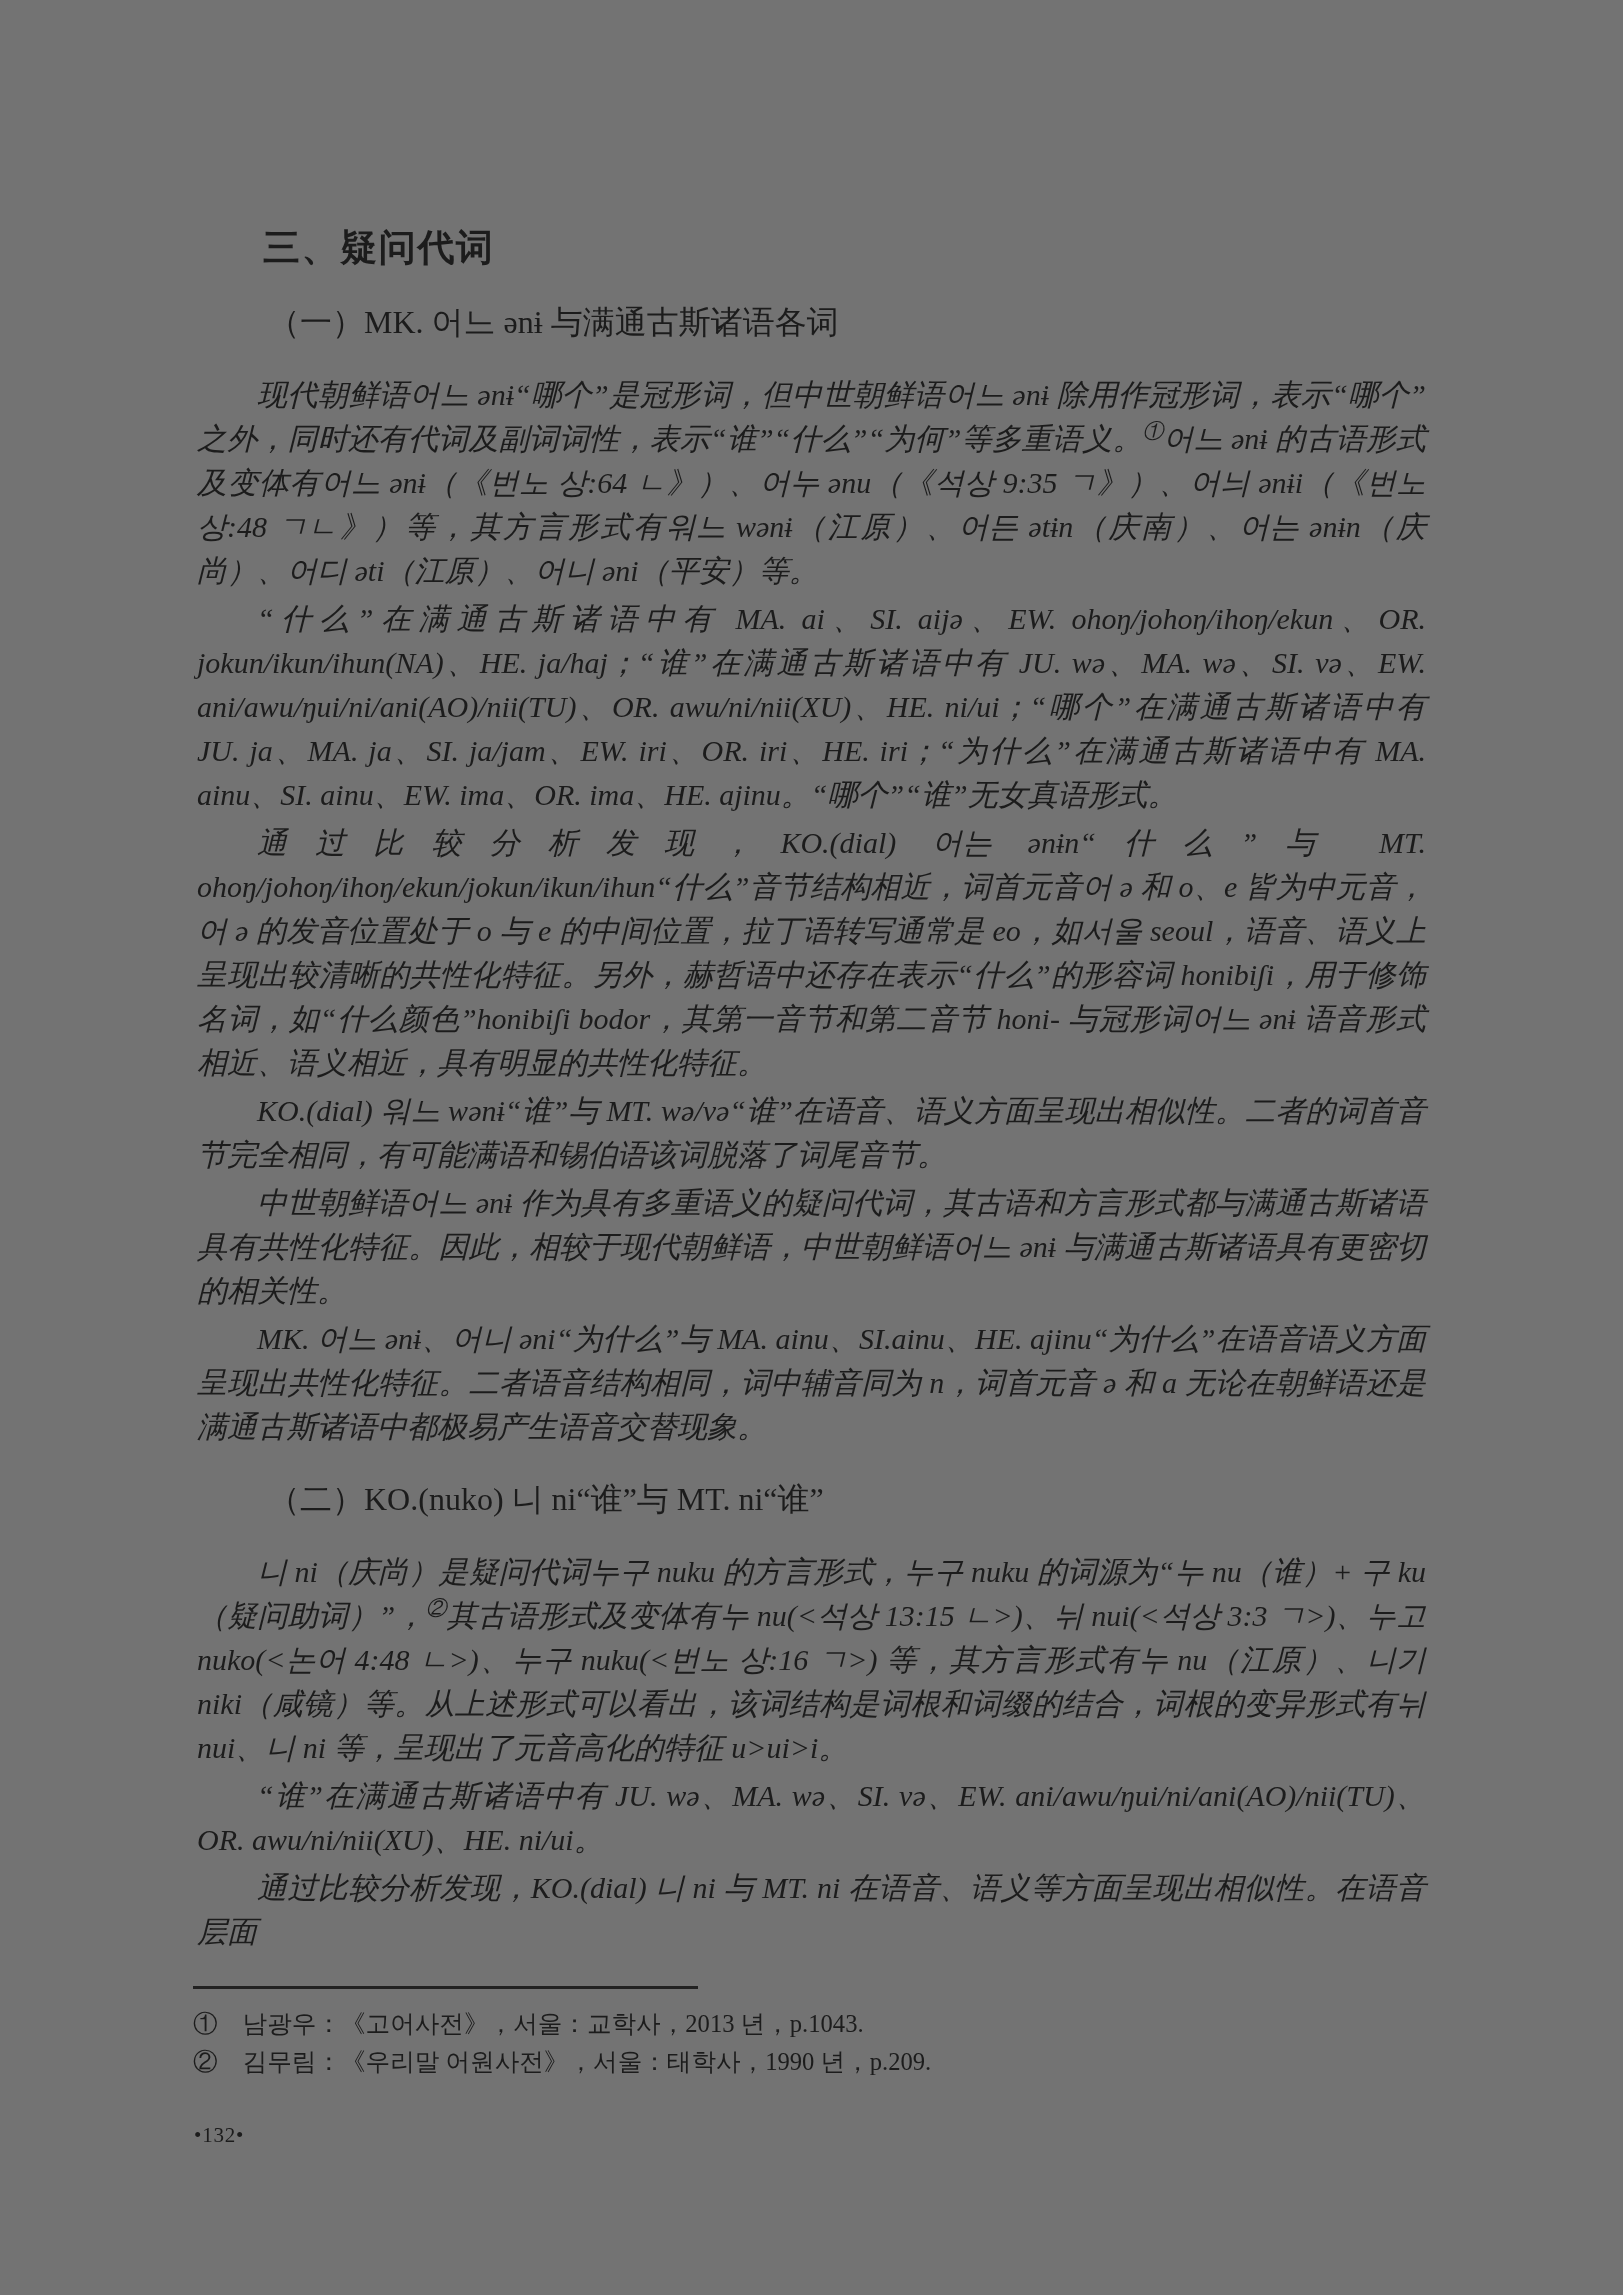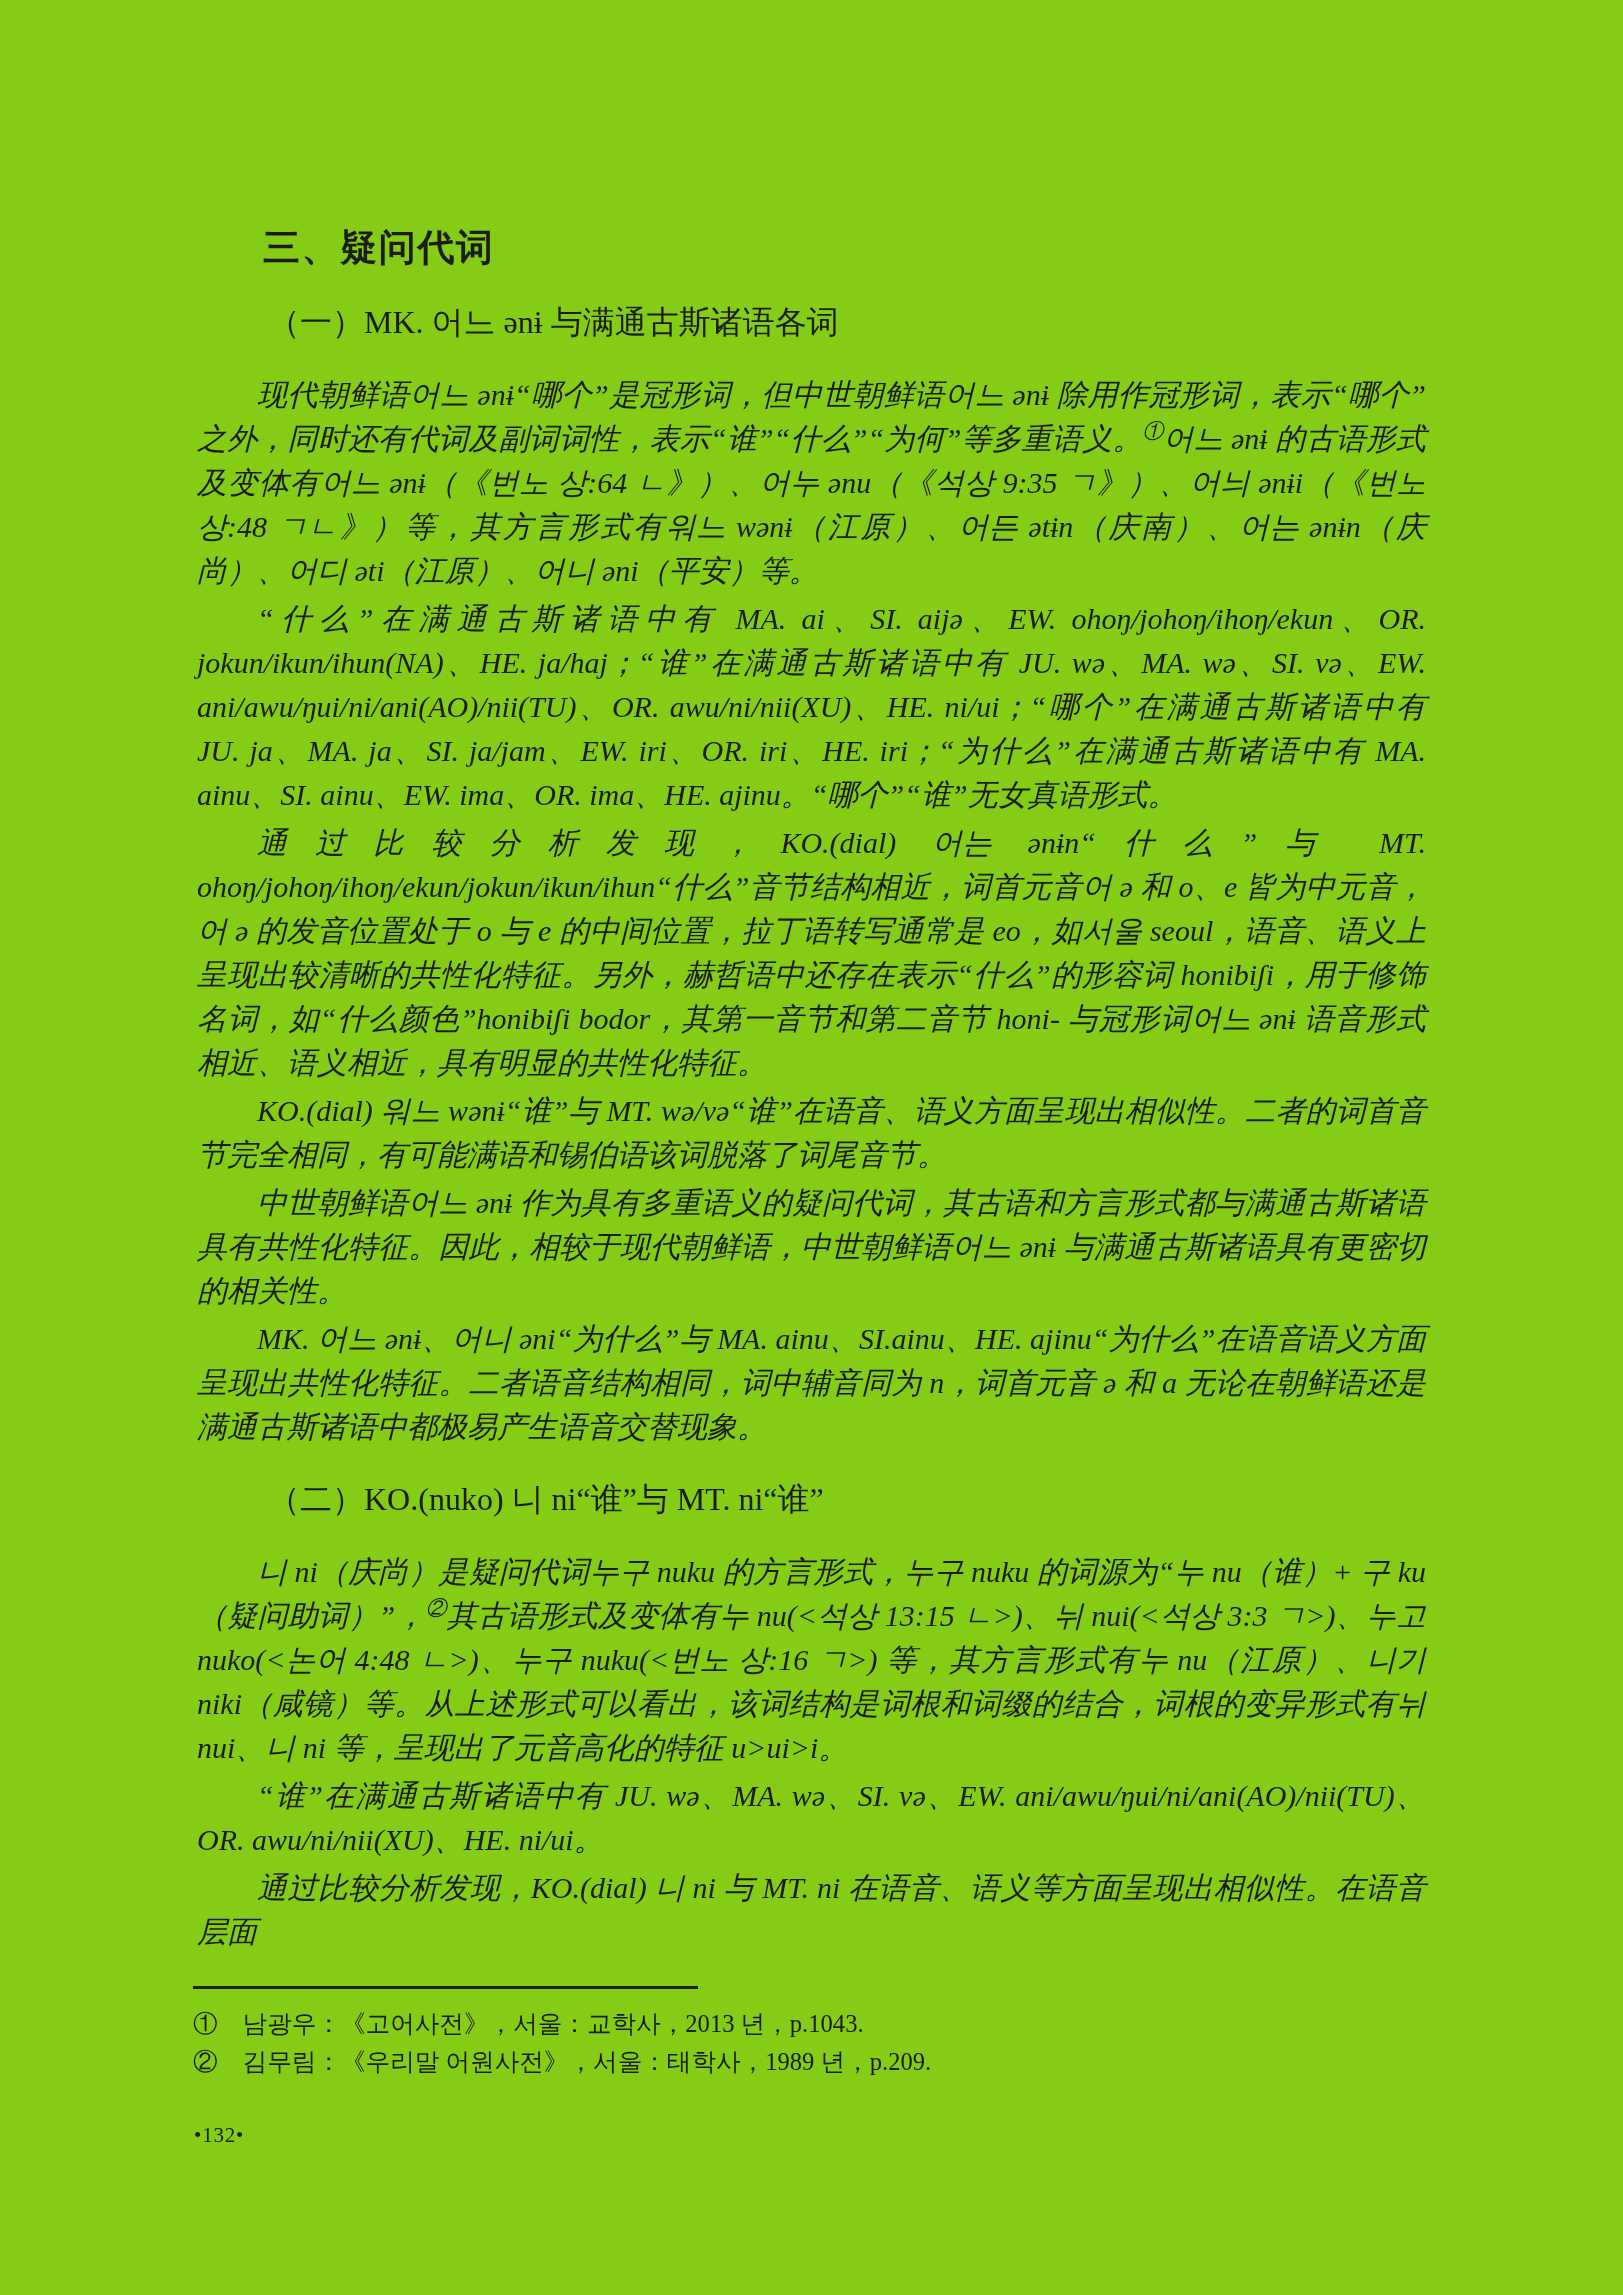--- a/index.html
+++ b/index.html
@@ -1,20 +1,20 @@
 <!DOCTYPE html>
 <html lang="zh" style="font-size:12.7px"><head>
 <meta charset="utf-8">
 <style>
   html,body{margin:0;padding:0;background:#e8e8e8;}
   .page{
     position:relative;
     width:1623px;height:2295px;
     margin:0 auto;
-    background:#84cc16;
+    background:#737373;
     color:#1c1c1c;
     font-family:"Liberation Serif","DejaVu Serif",serif;
     overflow:hidden;
     box-sizing:border-box;
     padding:224px 193px 0 193px;
   }
   h1.doc-title{
     margin:0 0 0 70px;
     font-family:"Liberation Sans","DejaVu Sans",sans-serif;
     font-weight:bold;
@@ -87,20 +87,20 @@
 
   <div class="footnotes">
     <div class="fn-rule"></div>
     <div id="fn-list">
         <div class="fn-row">
           <span class="fn-marker">①</span>
           <span class="fn-text">남광우：《고어사전》，서울：교학사，2013 년，p.1043.</span>
         </div>
         <div class="fn-row">
           <span class="fn-marker">②</span>
-          <span class="fn-text">김무림：《우리말 어원사전》，서울：태학사，1989 년，p.209.</span>
+          <span class="fn-text">김무림：《우리말 어원사전》，서울：태학사，1990 년，p.209.</span>
         </div>
       </div>
   </div>
 
   <div class="pageno">•132•</div>
 </div>
 
 
 </body></html>

